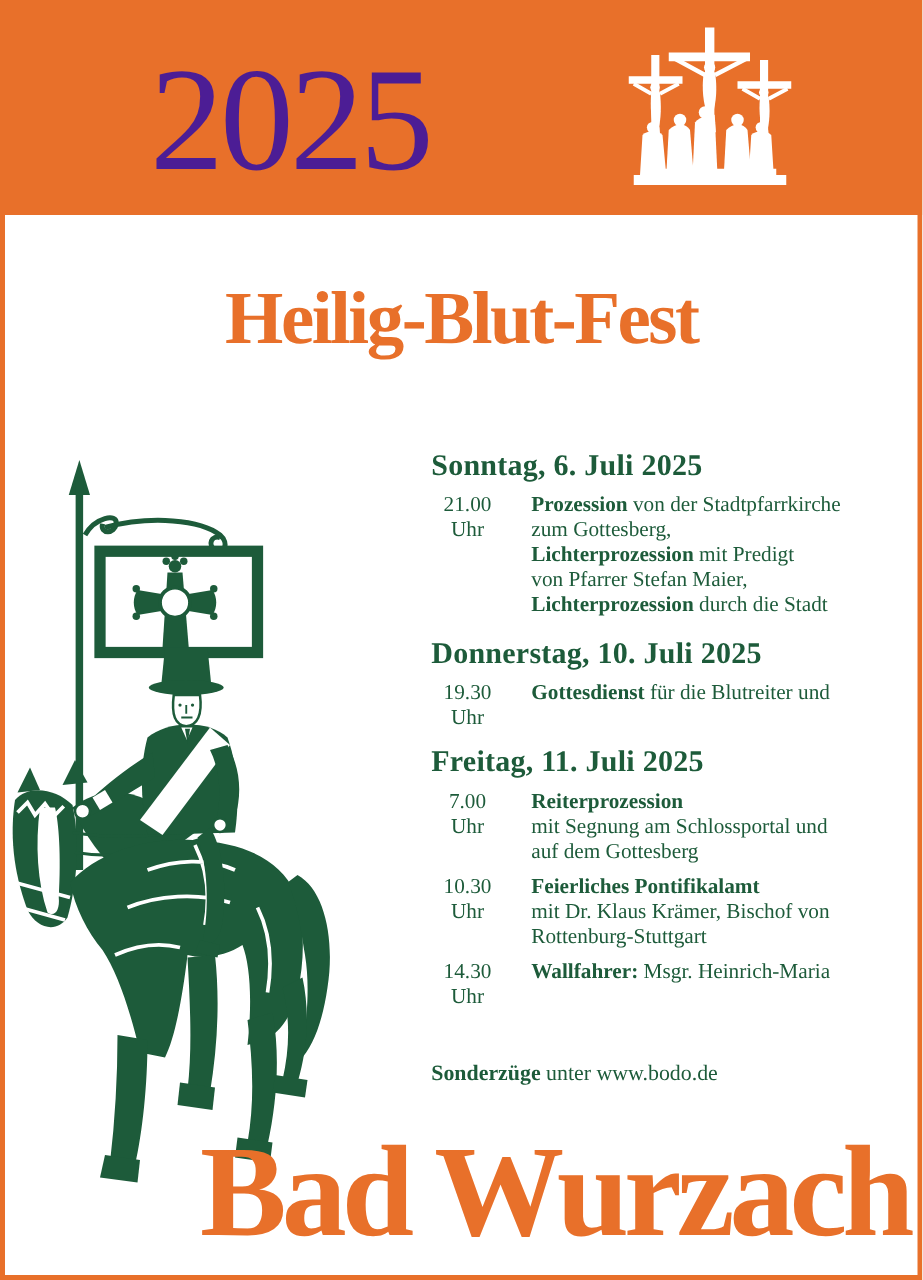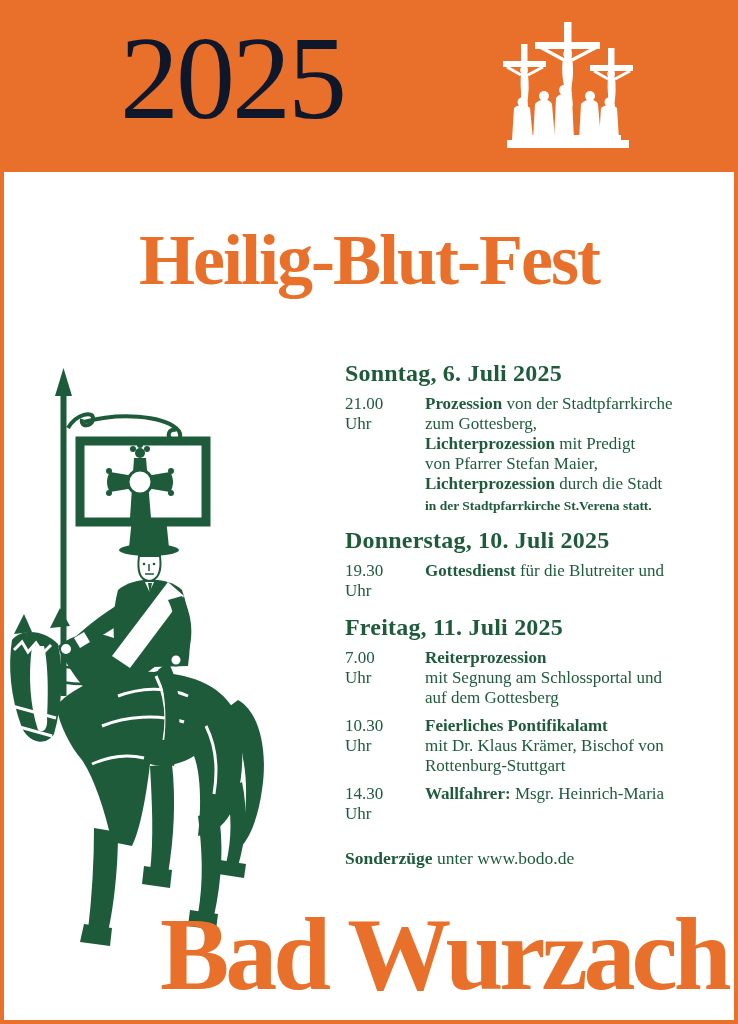--- a/index.html
+++ b/index.html
@@ -10,40 +10,40 @@
   html,body{margin:0;padding:0;background:#f0f0f0;}
   .poster{
     position:relative;width:738px;height:1024px;margin:0 auto;
     background:var(--bg);overflow:hidden;
     font-family:"Liberation Serif", serif;
   }
   .frame{position:absolute;inset:0;border:4px solid var(--orange);pointer-events:none;z-index:9;}
   
   .band{position:absolute;left:0;top:0;width:100%;height:172px;background:var(--orange);}
   .year{
-    position:absolute;left:120px;top:20px;
-    font-size:118px;line-height:1;color:#0f172a;letter-spacing:-3px;
+    position:absolute;left:120px;top:37px;
+    font-size:118px;line-height:1;color:#4c1d95;letter-spacing:-3px;
   }
   .crucifix{position:absolute;left:502px;top:18px;}
   
   .title{
     position:absolute;left:0;top:224px;width:100%;text-align:center;
-    font-weight:bold;color:var(--orange);font-size:72px;line-height:1;letter-spacing:-2px;
+    font-weight:bold;color:var(--orange);font-size:60px;line-height:1;letter-spacing:-2px;
     white-space:nowrap;
   }
   
   .rider{position:absolute;left:6px;top:366px;}
   
   .schedule{position:absolute;left:345px;top:360px;width:392px;color:var(--green);}
   .sec{margin:0 0 13px 0;}
   .sec-heading{
     margin:0;font-size:24px;line-height:26px;font-weight:bold;letter-spacing:0.2px;
   }
   .entry{display:flex;margin-top:8px;font-size:17px;line-height:20px;}
-  .time{width:58px;flex:none;text-align:left;}
+  .time{width:58px;flex:none;text-align:center;}
   .lines{margin-left:22px;}
   .note{font-size:13.5px;line-height:17px;margin-top:3px;font-weight:bold;}
   
   .trains{position:absolute;left:345px;top:848px;font-size:17.5px;line-height:20px;color:var(--green);}
   
   .city{
     position:absolute;left:160px;top:902px;white-space:nowrap;
     font-size:104px;line-height:1;font-weight:bold;color:var(--orange);letter-spacing:-4px;
   }
   
@@ -174,21 +174,20 @@
         <h2 class="sec-heading">Sonntag, 6. Juli 2025</h2>
         <div class="entry">
           <div class="time">21.00 Uhr</div>
           <div class="lines">
             <div><b>Prozession</b><span> von der Stadtpfarrkirche</span></div>
             <div><span>zum Gottesberg,</span></div>
             <div><b>Lichterprozession</b><span> mit Predigt</span></div>
             <div><span>von Pfarrer Stefan Maier,</span></div>
             <div><b>Lichterprozession</b><span> durch die Stadt</span></div>
             <div class="note">
-              <div>in der Stadtpfarrkirche St.Verena statt.</div>
             </div>
           </div>
         </div>
       </section>
       <section class="sec">
         <h2 class="sec-heading">Donnerstag, 10. Juli 2025</h2>
         <div class="entry">
           <div class="time">19.30 Uhr</div>
           <div class="lines">
             <div><b>Gottesdienst</b><span> für die Blutreiter und</span></div>

